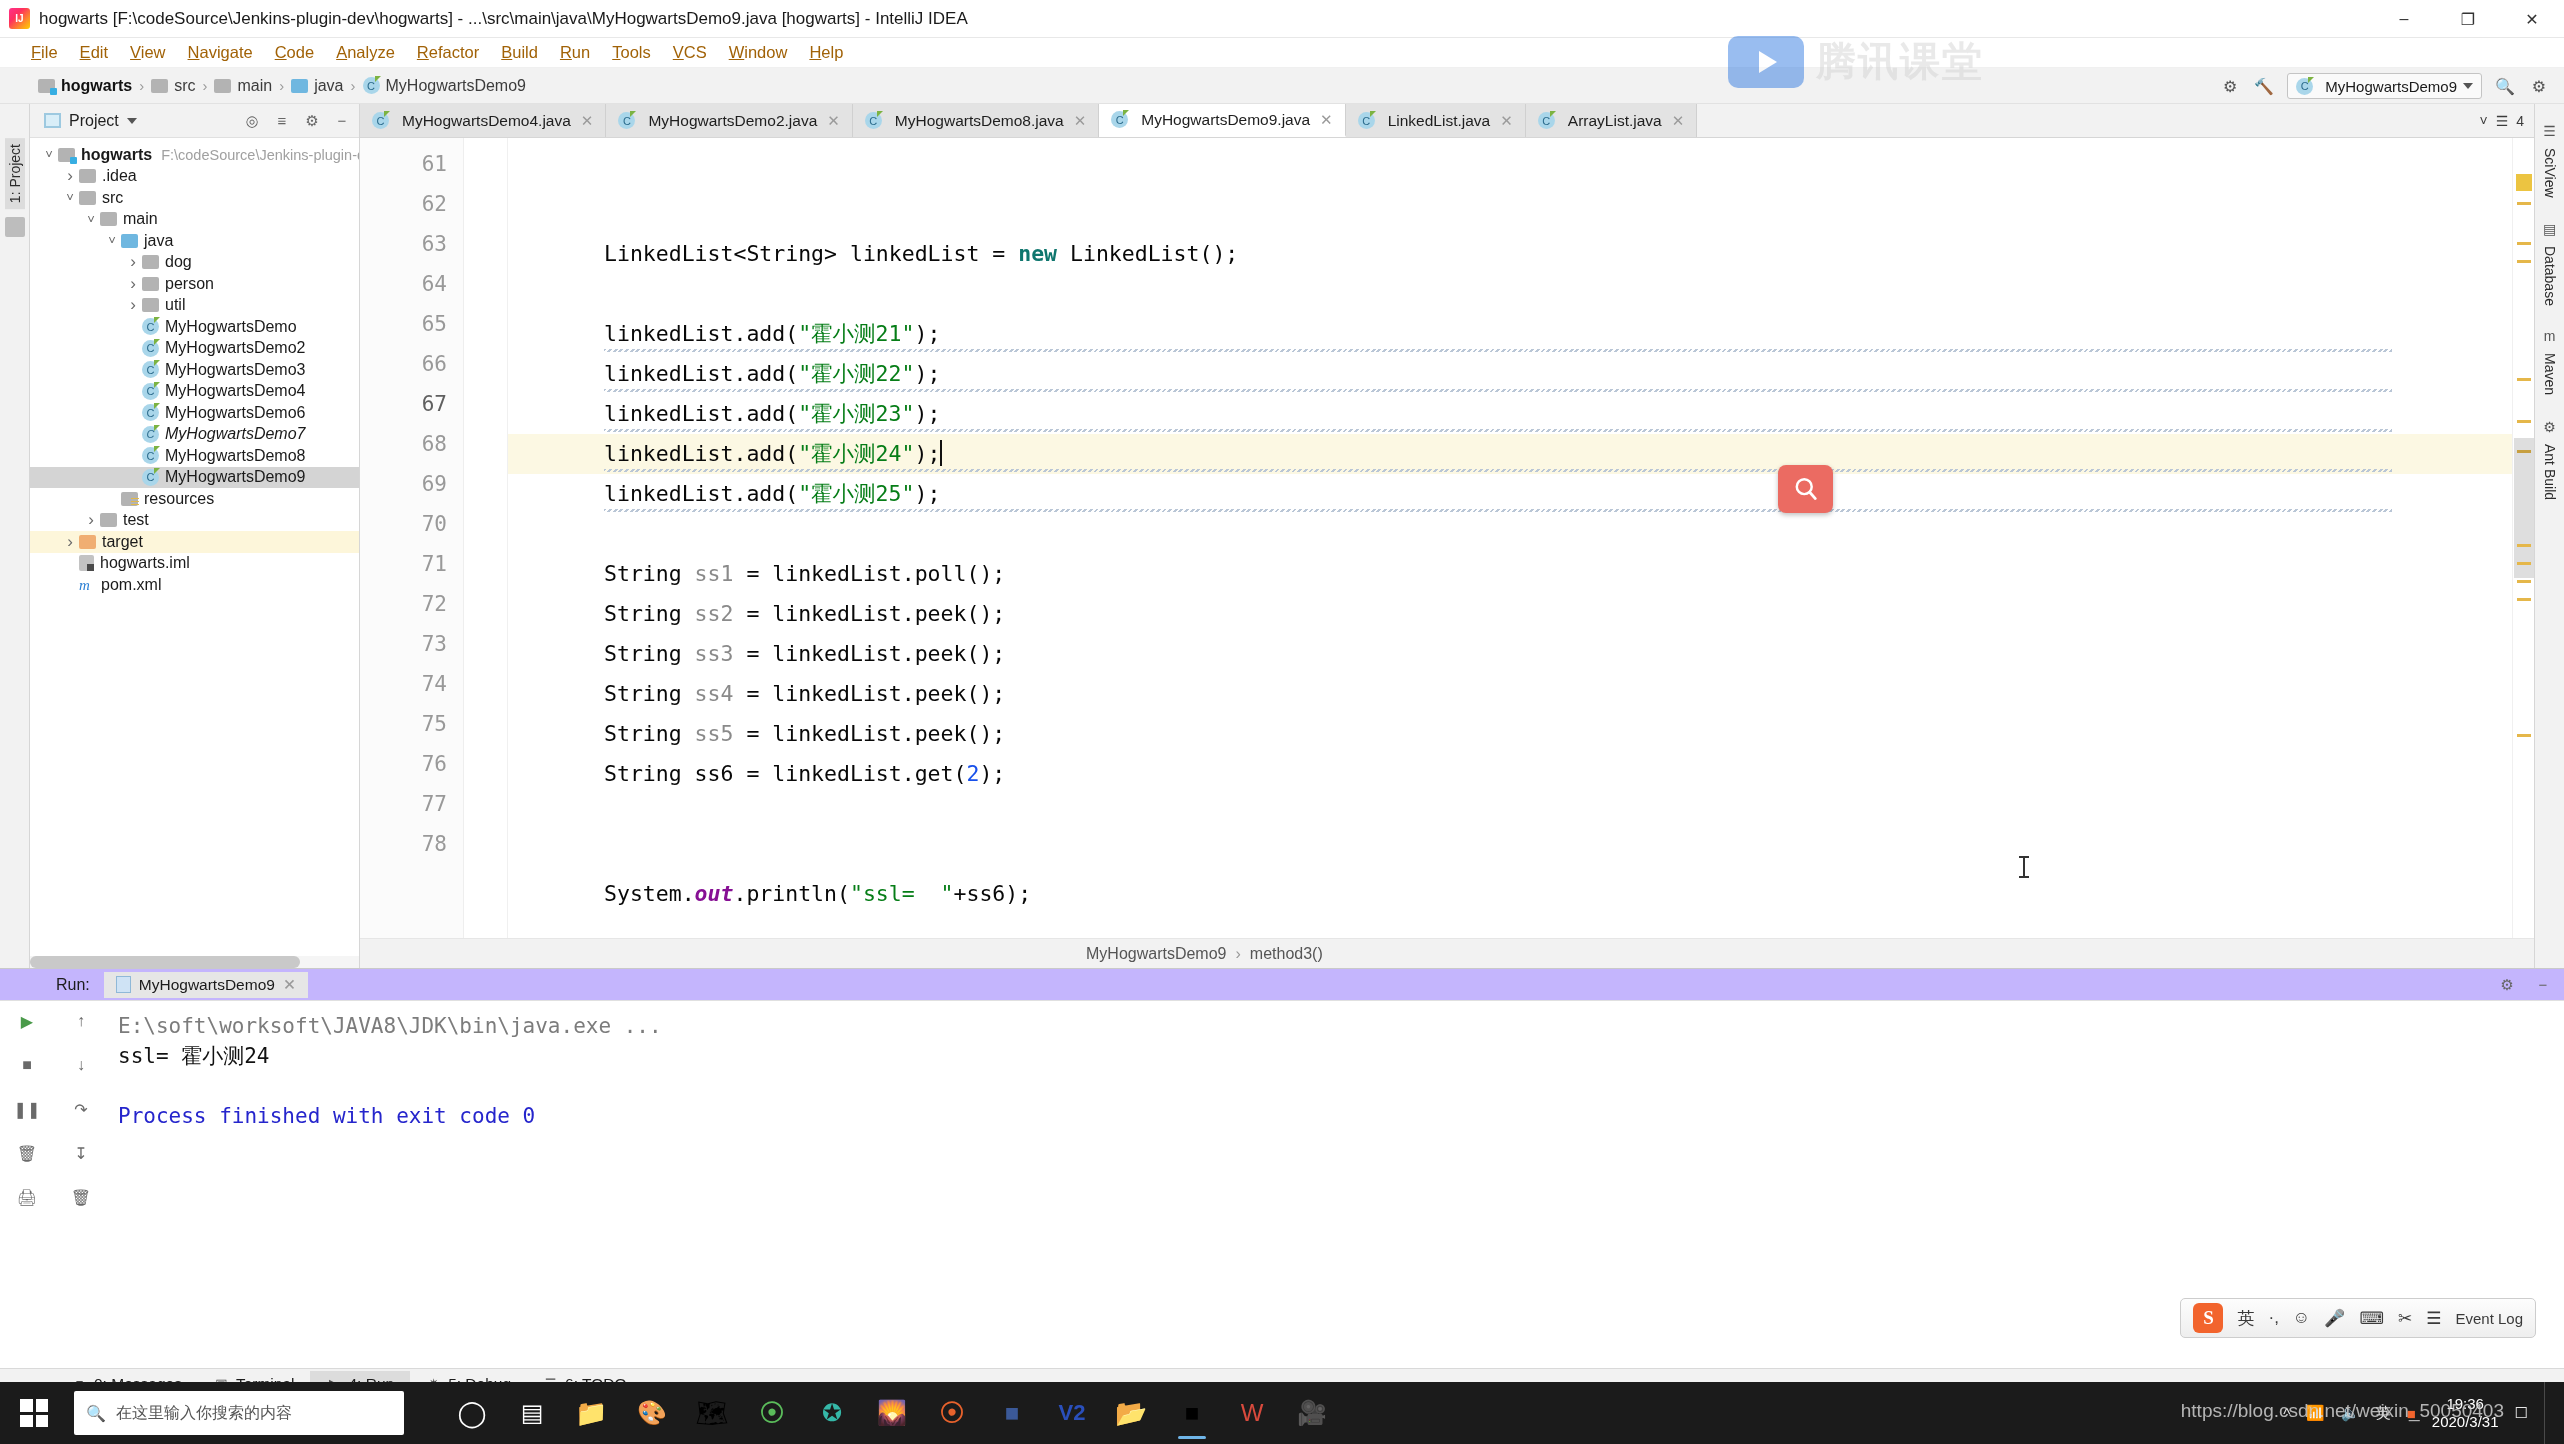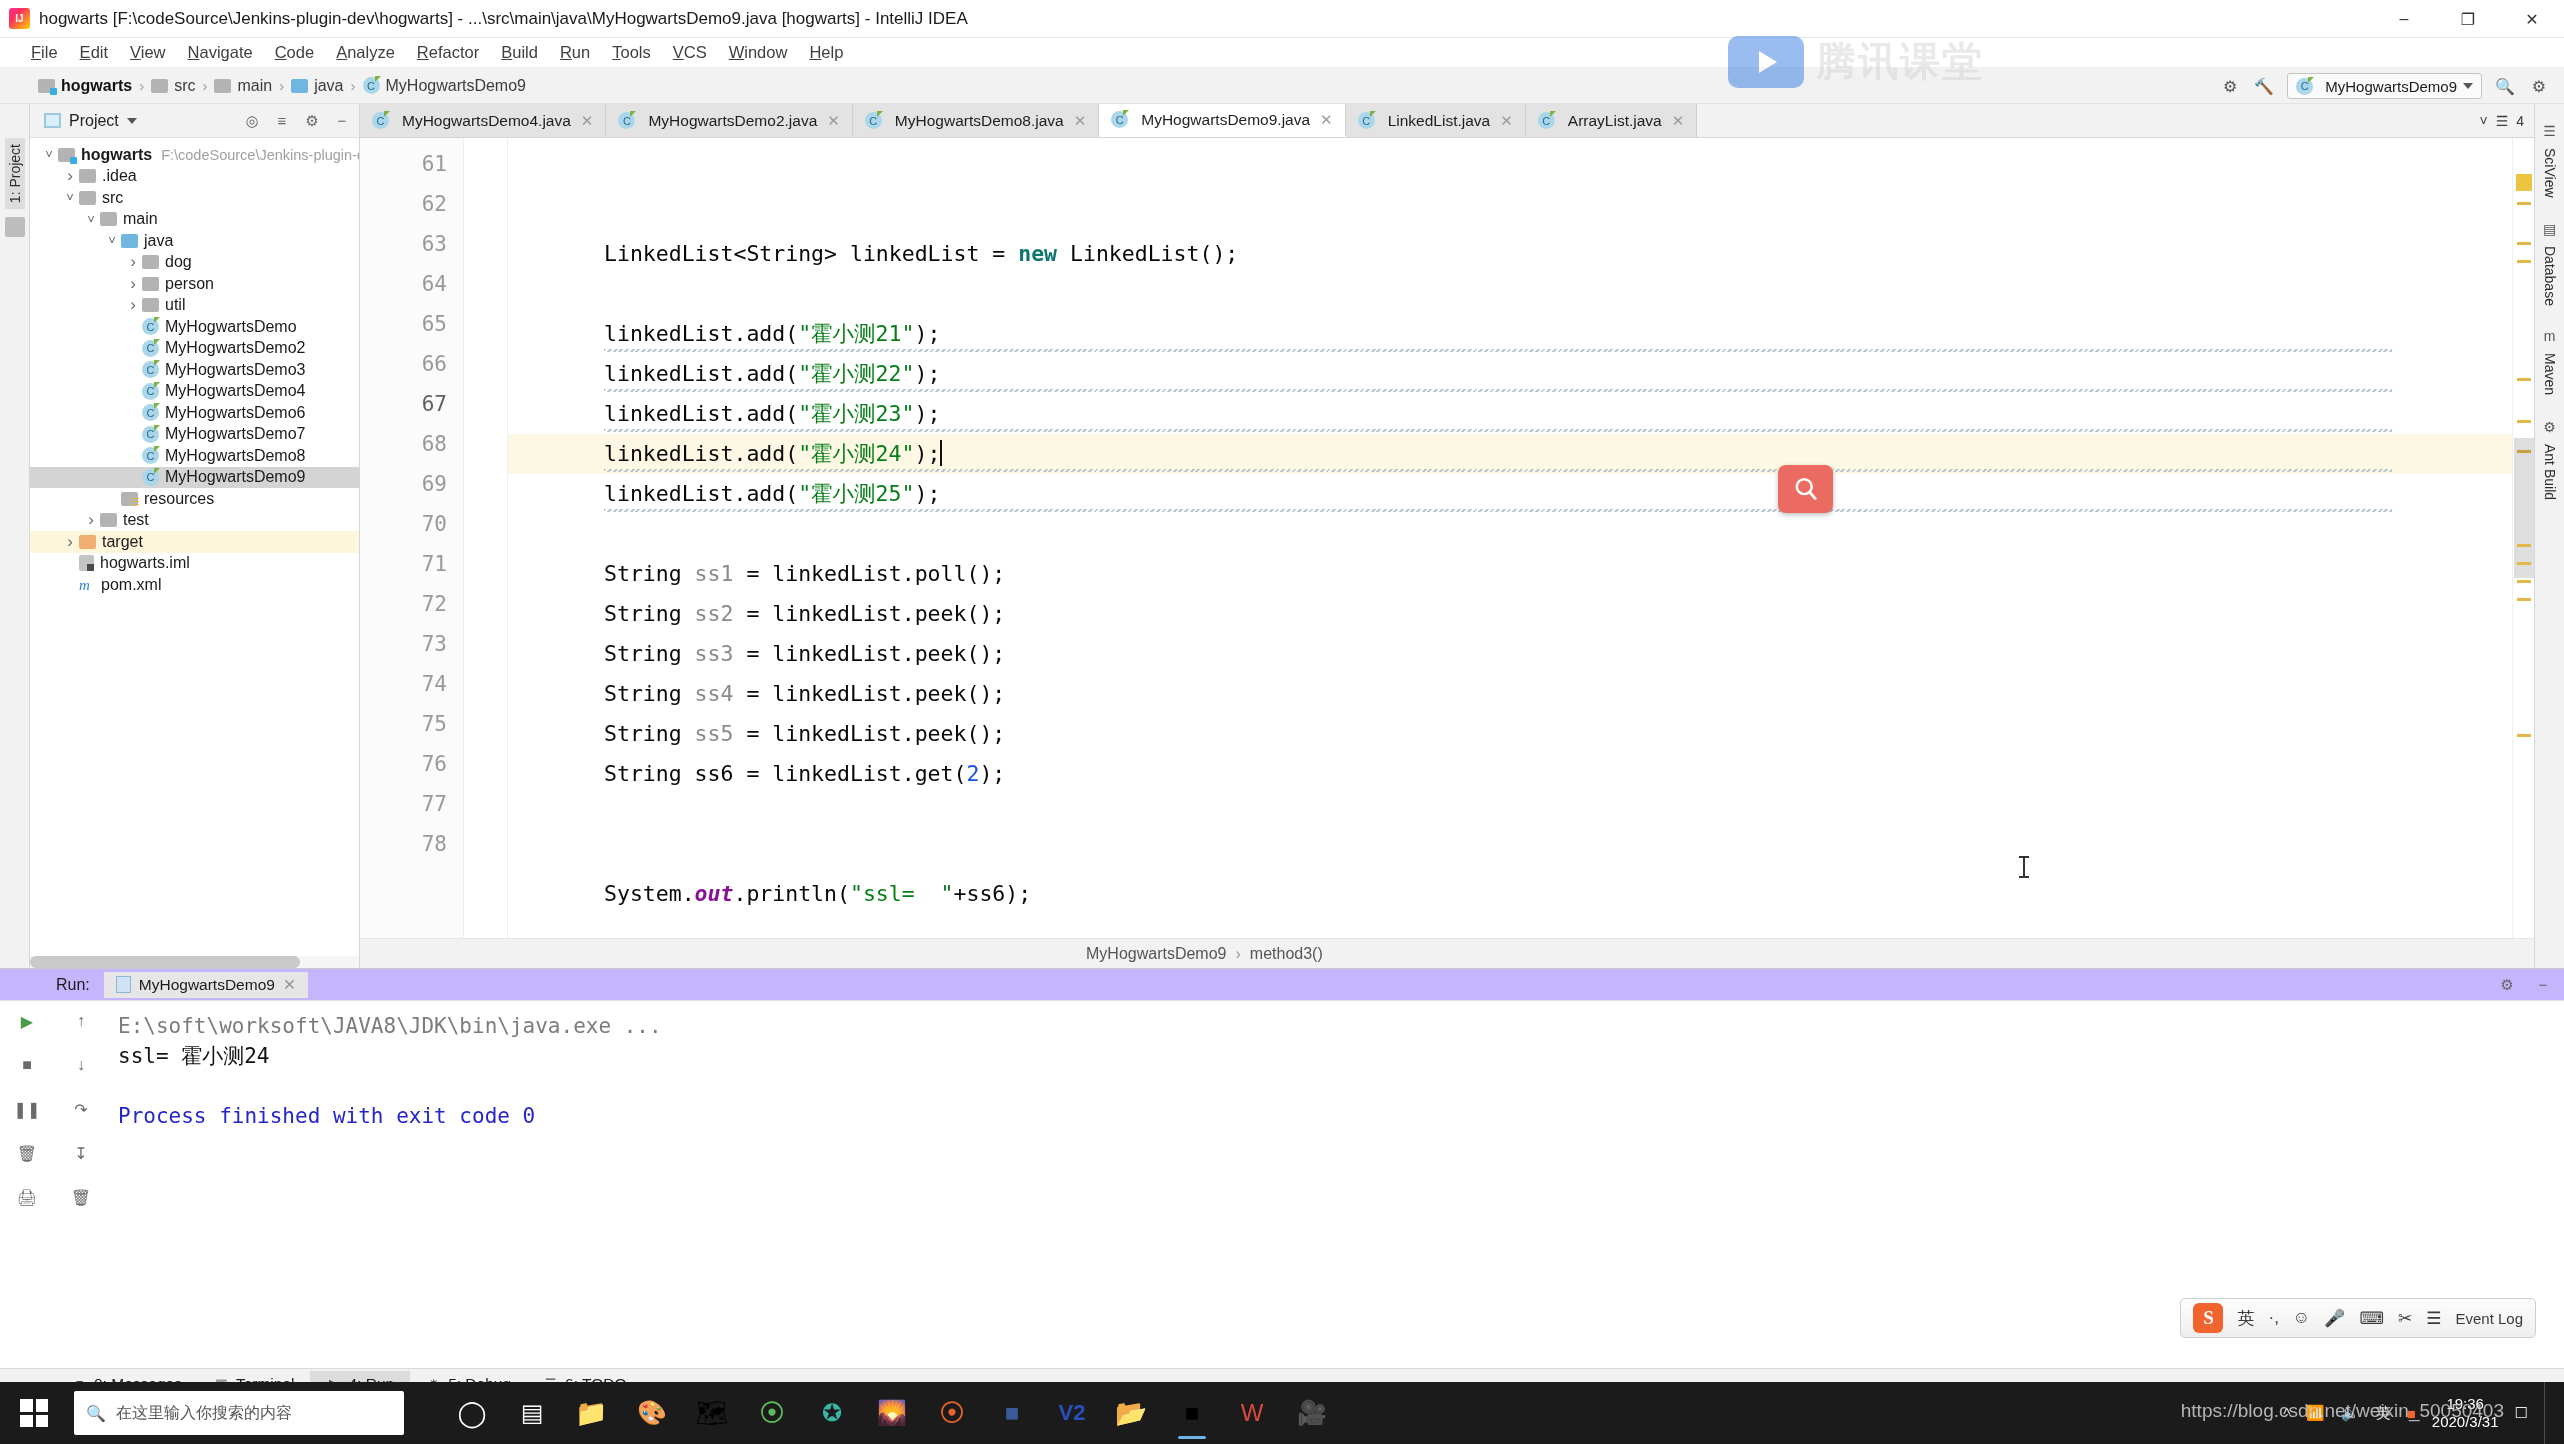--- a/index.html
+++ b/index.html
@@ -32,21 +32,21 @@
     width: 64px; height: 38px; display: flex; align-items: center; justify-content: center;
     font-size: 16px; color: #333;
   }
 
   
   .menubar {
     height: 30px; background: #ffffff; display: flex; align-items: center;
     padding-left: 20px; gap: 0px; border-bottom: 1px solid #f0f0f0;
   }
   .menu-item {
-    font-size: 16.5px; color: #404040; padding: 3px 11px; white-space: nowrap;
+    font-size: 16.5px; color: #a16207; padding: 3px 11px; white-space: nowrap;
   }
   .menu-item u { text-decoration: underline; }
 
   
   .navbar {
     height: 36px; background: #f2f2f2; display: flex; align-items: center;
     padding-left: 38px; position: relative; border-bottom: 1px solid #e2e2e2;
   }
   .crumb { display: flex; align-items: center; font-size: 16px; color: #3c3c3c; }
   .crumb .sep { color: #9a9a9a; margin: 0 7px; font-size: 15px; }
@@ -406,21 +406,21 @@
           <div class="trow" style="padding-left: 94px;">
             <span class="arrow"></span>
             <span class="cls-ico"></span>
             <span class="tlabel">MyHogwartsDemo4</span>
           </div>
           <div class="trow" style="padding-left: 94px;">
             <span class="arrow"></span>
             <span class="cls-ico"></span>
             <span class="tlabel">MyHogwartsDemo6</span>
           </div>
-          <div class="trow" style="padding-left: 94px;">
+          <div class="trow" style="padding-left: 94px; font-style: italic;">
             <span class="arrow"></span>
             <span class="cls-ico"></span>
             <span class="tlabel">MyHogwartsDemo7</span>
           </div>
           <div class="trow" style="padding-left: 94px;">
             <span class="arrow"></span>
             <span class="cls-ico"></span>
             <span class="tlabel">MyHogwartsDemo8</span>
           </div>
           <div class="trow sel" style="padding-left: 94px;">

